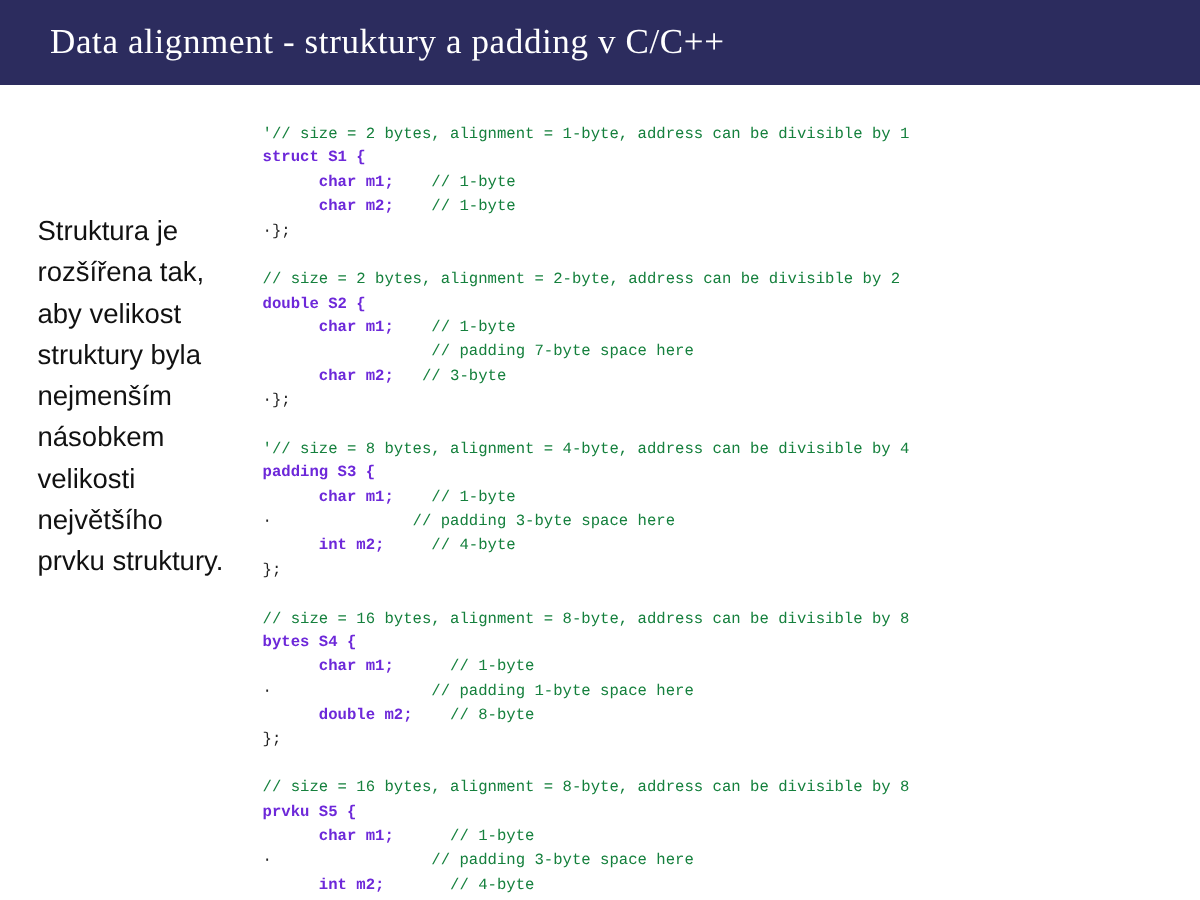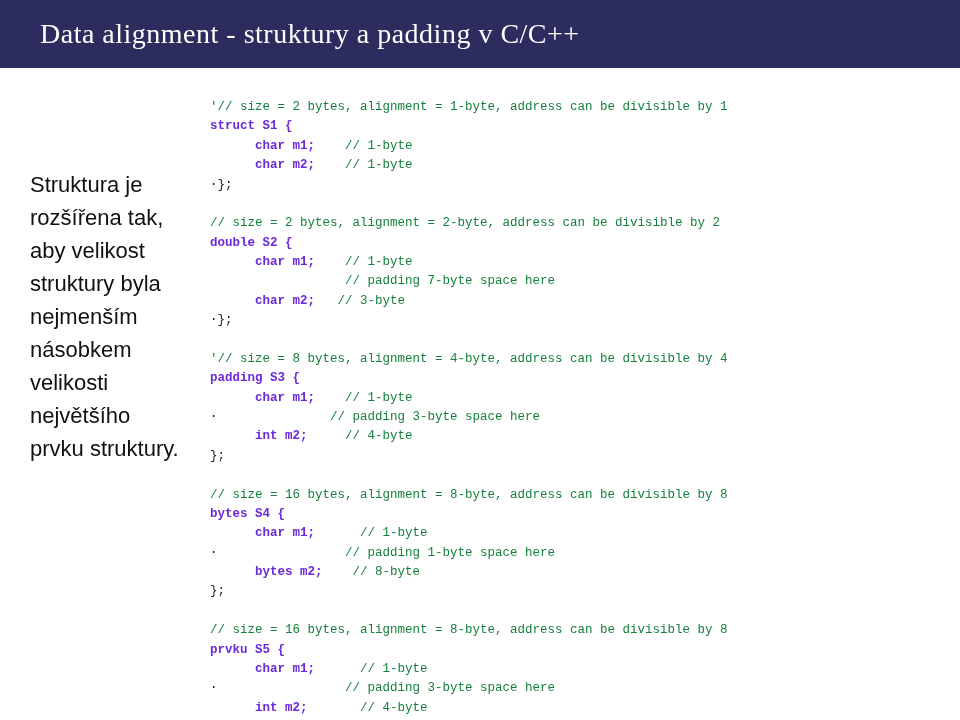--- a/index.html
+++ b/index.html
@@ -117,21 +117,21 @@
 <span class="code-keyword">padding S3 {</span>
       <span class="code-keyword">char m1;</span>    <span class="code-comment">// 1-byte</span>
 <span>·</span>               <span class="code-comment">// padding 3-byte space here</span>
       <span class="code-keyword">int m2;</span>     <span class="code-comment">// 4-byte</span>
 <span>};</span>
 
 <span class="code-comment">// size = 16 bytes, alignment = 8-byte, address can be divisible by 8</span>
 <span class="code-keyword">bytes S4 {</span>
       <span class="code-keyword">char m1;</span>      <span class="code-comment">// 1-byte</span>
 <span>·</span>                 <span class="code-comment">// padding 1-byte space here</span>
-      <span class="code-keyword">bytes m2;</span>    <span class="code-comment">// 8-byte</span>
+      <span class="code-keyword">double m2;</span>    <span class="code-comment">// 8-byte</span>
 <span>};</span>
 
 <span class="code-comment">// size = 16 bytes, alignment = 8-byte, address can be divisible by 8</span>
 <span class="code-keyword">prvku S5 {</span>
       <span class="code-keyword">char m1;</span>      <span class="code-comment">// 1-byte</span>
 <span>·</span>                 <span class="code-comment">// padding 3-byte space here</span>
       <span class="code-keyword">int m2;</span>       <span class="code-comment">// 4-byte</span>
           
 </div>
     </div>

